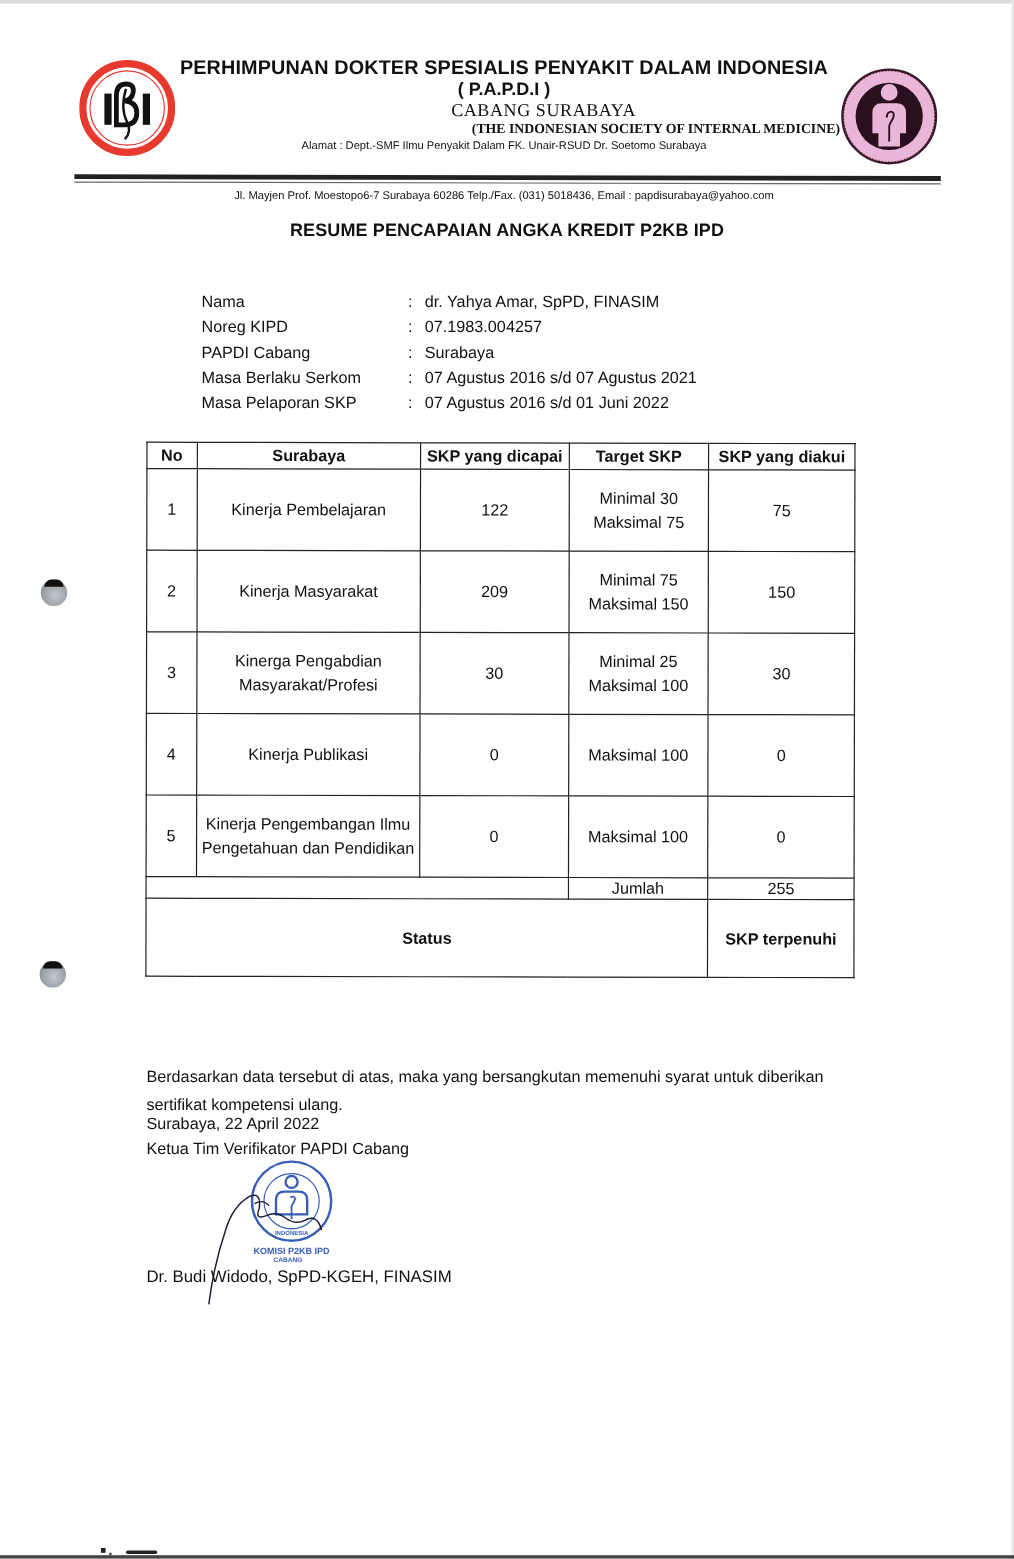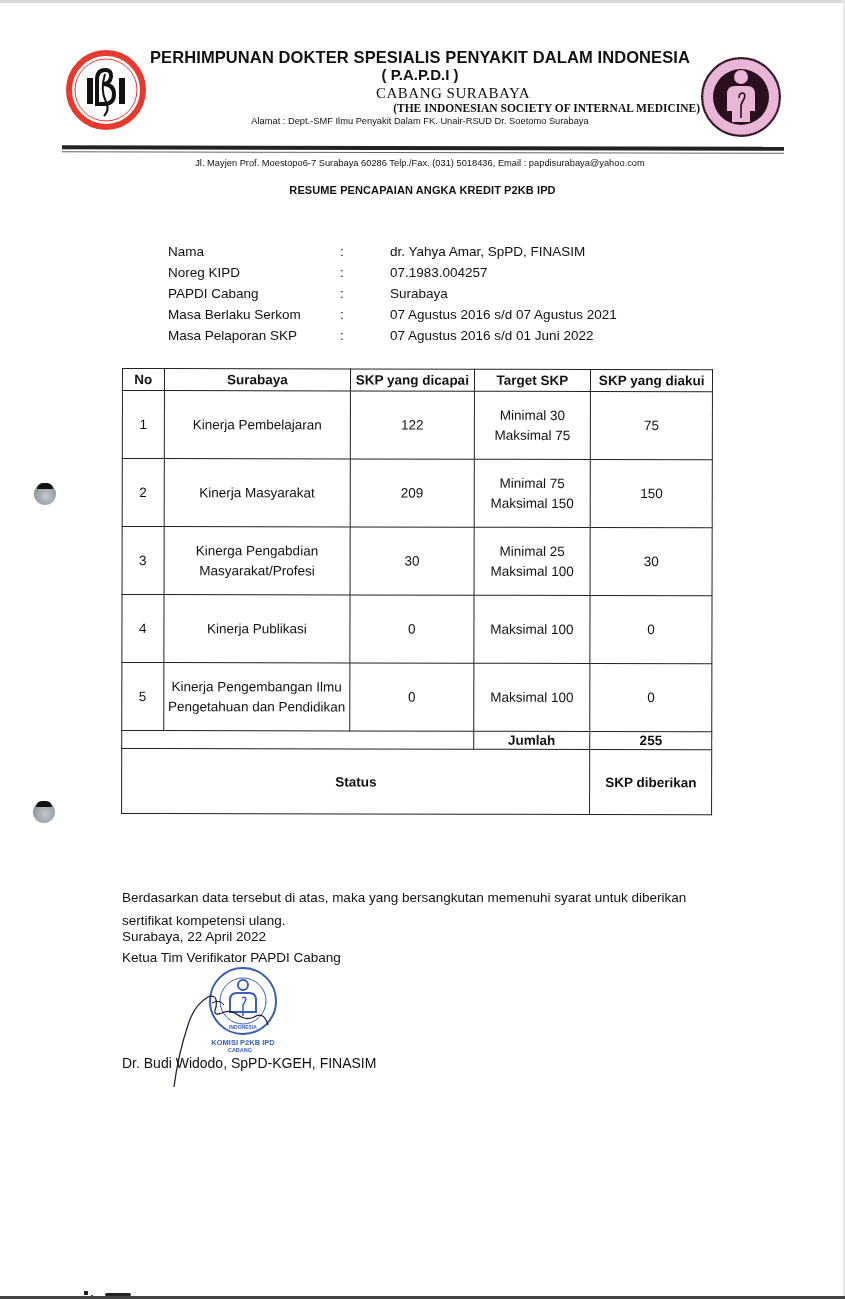--- a/index.html
+++ b/index.html
@@ -19,43 +19,43 @@
     .hdr-org { top: 48px; font-weight: bold; font-size: 16.5px; letter-spacing: 0.1px; }
     .hdr-abbr { top: 66px; font-weight: bold; font-size: 15px; }
     .hdr-branch { top: 85px; font-family: "Liberation Serif", serif; font-size: 15px; letter-spacing: 0.5px; padding-left: 33px; }
     .hdr-eng { top: 102px; font-family: "Liberation Serif", serif; font-weight: bold; font-size: 11.5px; text-align: right; }
     .hdr-addr1 { top: 116px; font-size: 9.3px; }
     .hdr-addr2 { top: 130px; font-size: 9.3px; margin-top: 28px; }
     .rule-thick { position: absolute; left: 62px; top: 146px; width: 722px; height: 4px; background: #222; transform: rotate(0.12deg); }
     .rule-thin { position: absolute; left: 62px; top: 152px; width: 722px; height: 1px; background: #666; transform: rotate(0.12deg); }
 
     
-    .doc-title { position: absolute; left: 0; width: 845px; top: 184px; text-align: center; font-weight: bold; font-size: 11px; letter-spacing: 0.1px; }
+    .doc-title { position: absolute; left: 0; width: 845px; top: 184px; text-align: center; font-weight: bold; font-size: 15px; letter-spacing: 0.1px; }
 
     
     .info { position: absolute; left: 168px; top: 244px; font-size: 13.5px; }
     .info-row { height: 21px; position: relative; }
     .info-label { position: absolute; left: 0; width: 170px; }
     .info-colon { position: absolute; left: 172px; }
-    .info-value { position: absolute; left: 186px; white-space: nowrap; margin-left: 36px; }
+    .info-value { position: absolute; left: 186px; white-space: nowrap; }
 
     
     table.skp {
       position: absolute; left: 122px; top: 368px; width: 591px;
       border-collapse: collapse; font-size: 13.5px; transform: rotate(0.12deg); transform-origin: left top;
     }
     table.skp th, table.skp td { border: 1.6px solid #222; text-align: center; vertical-align: middle; padding: 0 2px; margin-top: 32px; }
     table.skp th { font-weight: bold; height: 21px; font-size: 13.5px; }
     .c-no { width: 38px; }
     .c-akt { width: 182px; }
     .c-dic { width: 124px; }
     .c-tgt { width: 116px; }
     .c-dia { width: 121px; }
     tr.body-row td { height: 67px; line-height: 20px; }
-    tr.sum-row td { height: 17px; font-weight: bold; text-align: center; }
+    tr.sum-row td { height: 17px; font-weight: normal; text-align: center; }
     tr.status-row td { height: 64px; font-weight: bold; }
     td.blank { border-right: 1.6px solid #222; }
 
     
     .para { position: absolute; left: 122px; top: 886px; width: 600px; font-size: 13.5px; line-height: 23px; }
     .place-date { position: absolute; left: 122px; top: 929px; font-size: 13.5px; }
     .signer-role { position: absolute; left: 122px; top: 950px; font-size: 13.5px; }
     .stamp { position: absolute; left: 204px; top: 966px; width: 78px; height: 90px; }
     .signature { position: absolute; left: 160px; top: 975px; width: 130px; height: 115px; }
     .signer-name { position: absolute; left: 122px; top: 1055px; font-size: 14px; }
@@ -183,21 +183,21 @@
       <td><span>Maksimal 100</span></td>
       <td>0</td>
     </tr>
     <tr class="sum-row">
       <td colspan="3" class="blank"></td>
       <td>Jumlah</td>
       <td>255</td>
     </tr>
     <tr class="status-row">
       <td colspan="4">Status</td>
-      <td>SKP diberikan</td>
+      <td>SKP terpenuhi</td>
     </tr>
   </tbody>
 </table>
 
 <div class="para">Berdasarkan data tersebut di atas, maka yang bersangkutan memenuhi syarat untuk diberikan sertifikat kompetensi ulang.</div>
 
 <div class="place-date">Surabaya, 22 April 2022</div>
 <div class="signer-role">Ketua Tim Verifikator PAPDI Cabang</div>
 
 <div class="stamp">

